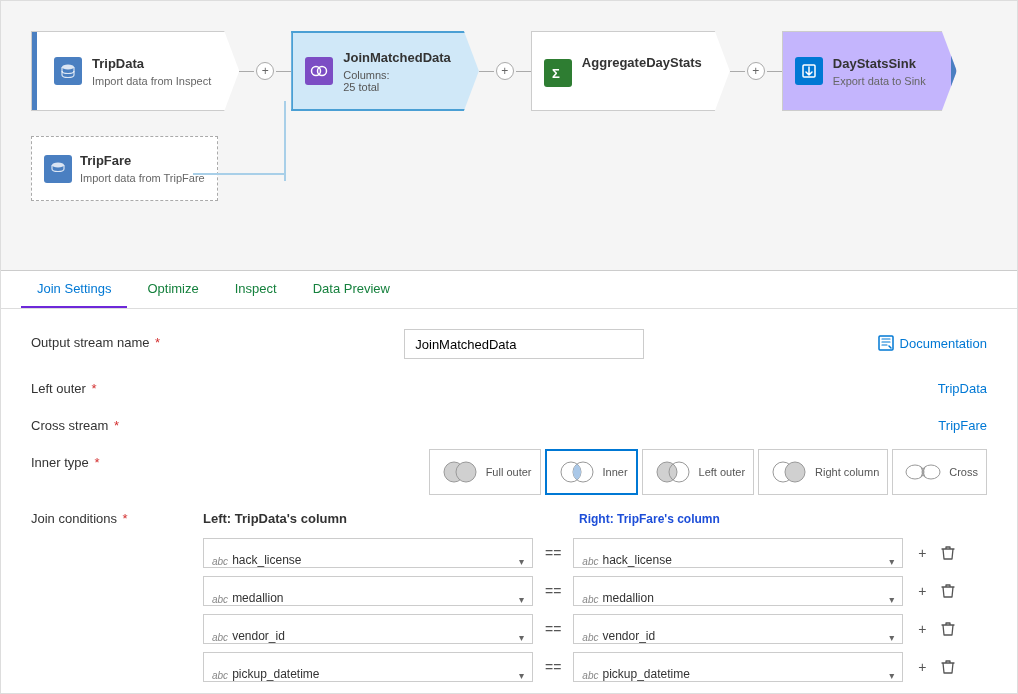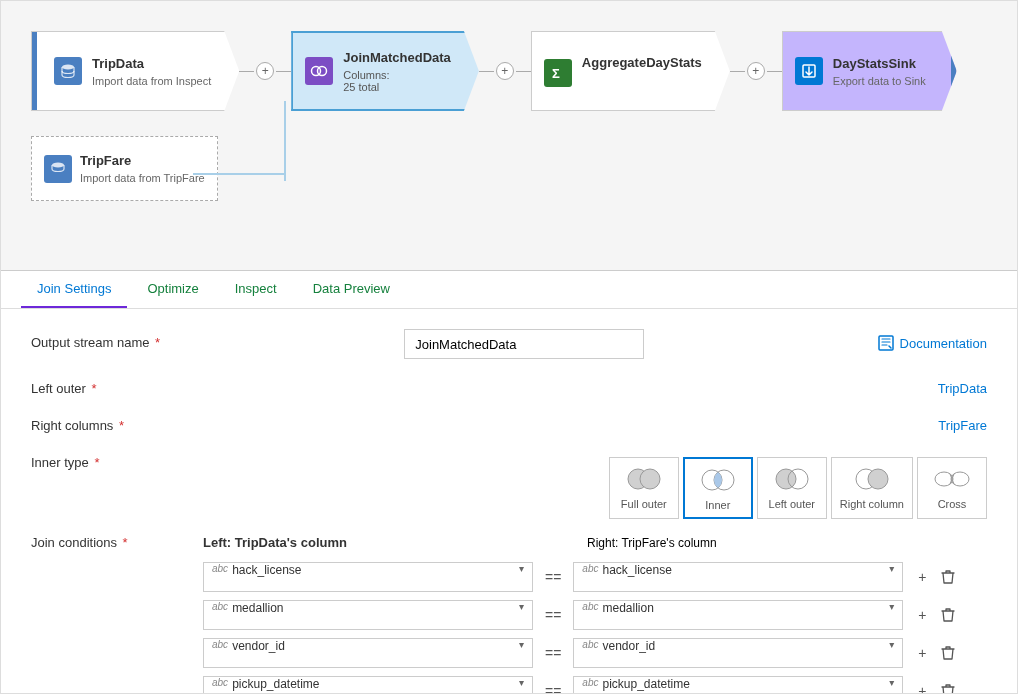--- a/index.html
+++ b/index.html
@@ -130,29 +130,27 @@
     }
     
     
     .join-type-container {
       display: flex;
       gap: 4px;
     }
     
     .join-btn {
       display: flex;
-      flex-direction: column;
       align-items: center;
       gap: 4px;
       padding: 6px 8px;
       border: 1px solid #ccc;
       background: #fff;
       cursor: pointer;
       min-width: 70px;
-      margin-top: 8px;
     }
     
     .join-btn-selected {
       border: 2px solid #0078d4;
       background: #fff;
     }
     
     .join-btn-label {
       font-size: 11px;
       color: #555;
@@ -180,21 +178,21 @@
     }
     
     .condition-row {
       display: flex;
       align-items: center;
       gap: 8px;
     }
     
     .dropdown-field {
       display: flex;
-      align-items: flex-start;
+      align-items: flex-end;
       border: 1px solid #ccc;
       background: #fff;
       width: 330px;
       height: 30px;
       padding: 0 8px;
       font-size: 12px;
       cursor: pointer;
       position: relative;
     }
     
@@ -389,21 +387,21 @@
 
     <div class="form-row">
       <div class="form-label">
         <span>Left outer</span><span class="required-star"> *</span>
       </div>
       <div class="form-value">TripData</div>
     </div>
 
     <div class="form-row">
       <div class="form-label">
-        <span>Right columns</span><span class="required-star"> *</span>
+        <span>Cross stream</span><span class="required-star"> *</span>
       </div>
       <div class="form-value">TripFare</div>
     </div>
 
     <div class="form-row">
       <div class="form-label">
         <span>Inner type</span><span class="required-star"> *</span>
       </div>
       <div class="join-type-container">
 
@@ -459,21 +457,21 @@
     <div class="join-conditions-row">
       <div class="join-conditions-label">
         <span>Join conditions</span><span class="required-star"> *</span>
       </div>
 
       <div class="conditions-grid">
 
         <div style="display:flex;gap:8px;align-items:center;margin-bottom:4px;">
           <div style="width:330px;font-weight:600;font-size:13px;color:#333;">Left: TripData's column</div>
           <div style="width:30px;"></div>
-          <div style="width:330px;font-weight:400;font-size:12px;color:#000000;margin-left:8px;">Right: TripFare's column</div>
+          <div style="width:330px;font-weight:700;font-size:12px;color:#1d4ed8;">Right: TripFare's column</div>
         </div>
 
         <div class="condition-row">
           <div class="dropdown-field">
             <span class="type-badge">abc</span>
             <span style="flex:1;font-size:12px;">hack_license</span>
             <span class="dropdown-arrow">▾</span>
           </div>
           <span class="equals-sign">==</span>
           <div class="dropdown-field">

